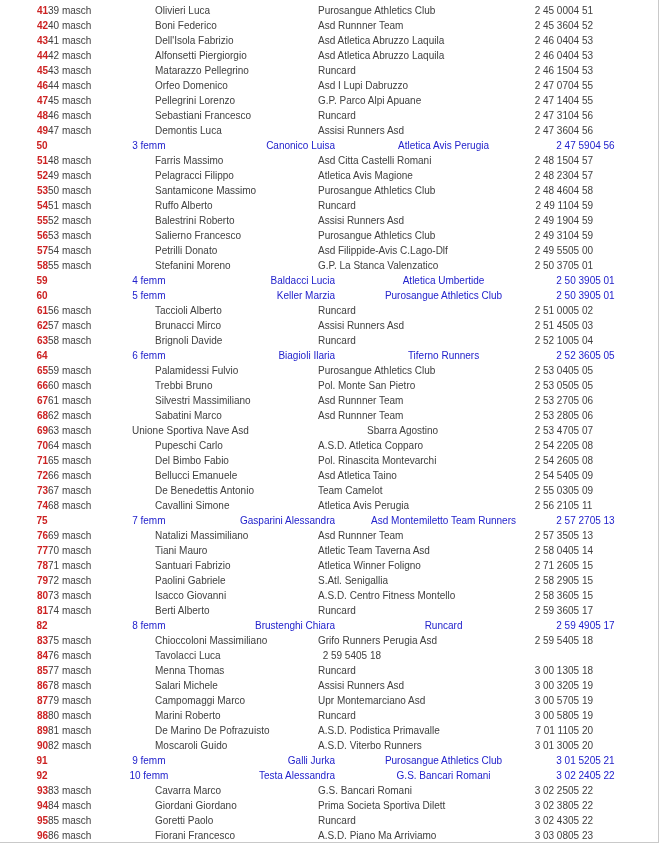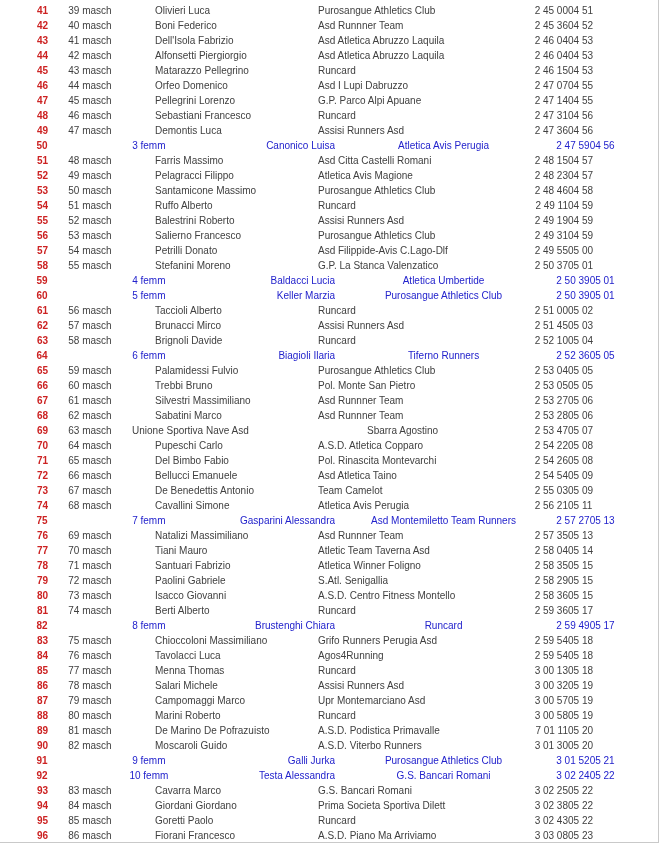--- a/index.html
+++ b/index.html
@@ -26,21 +26,21 @@
   .row {
     display: flex;
     height: 15px;
     line-height: 15px;
     font-size: 10px;
     color: #404040;
     white-space: nowrap;
   }
   .c { box-sizing: border-box; overflow: hidden; }
   .c0 { width: 48px;  text-align: right; color: #cc2222; font-weight: bold; }
-  .c1 { width: 84px;  text-align: center; }
+  .c1 { width: 84px;  text-align: left; }
   .c2 { width: 186px; padding-left: 23px; text-align: left; }
   .c3 { width: 212px; text-align: left; }
   .c4 { width: 38px;  text-align: right; }
   .c5 { width: 69px;  }
   .row.femm { color: #2222cc; }
   .row.femm .c1 { width: 150px; text-align: center; margin-left: 27px; }
   .row.femm .c2 { width: 113px; padding-left: 0; text-align: right; }
   .row.femm .c3 { width: 219px; text-align: center; }
 </style>
 </head>
@@ -342,21 +342,21 @@
         <span class="c c2">Tiani Mauro</span>
         <span class="c c3">Atletic Team Taverna Asd</span>
         <span class="c c4">2 58 04</span>
         <span class="c c5">05 14</span>
       </div>
       <div class="row">
         <span class="c c0">78</span>
         <span class="c c1">71 masch</span>
         <span class="c c2">Santuari Fabrizio</span>
         <span class="c c3">Atletica Winner Foligno</span>
-        <span class="c c4">2 58 35</span>
+        <span class="c c4">2 71 26</span>
         <span class="c c5">05 15</span>
       </div>
       <div class="row">
         <span class="c c0">79</span>
         <span class="c c1">72 masch</span>
         <span class="c c2">Paolini Gabriele</span>
         <span class="c c3">S.Atl. Senigallia</span>
         <span class="c c4">2 58 29</span>
         <span class="c c5">05 15</span>
       </div>
@@ -389,21 +389,20 @@
         <span class="c c1">75 masch</span>
         <span class="c c2">Chioccoloni Massimiliano</span>
         <span class="c c3">Grifo Runners Perugia Asd</span>
         <span class="c c4">2 59 54</span>
         <span class="c c5">05 18</span>
       </div>
       <div class="row">
         <span class="c c0">84</span>
         <span class="c c1">76 masch</span>
         <span class="c c2">Tavolacci Luca</span>
-        <span class="c c3">Agos4Running</span>
         <span class="c c4">2 59 54</span>
         <span class="c c5">05 18</span>
       </div>
       <div class="row">
         <span class="c c0">85</span>
         <span class="c c1">77 masch</span>
         <span class="c c2">Menna Thomas</span>
         <span class="c c3">Runcard</span>
         <span class="c c4">3 00 13</span>
         <span class="c c5">05 18</span>

